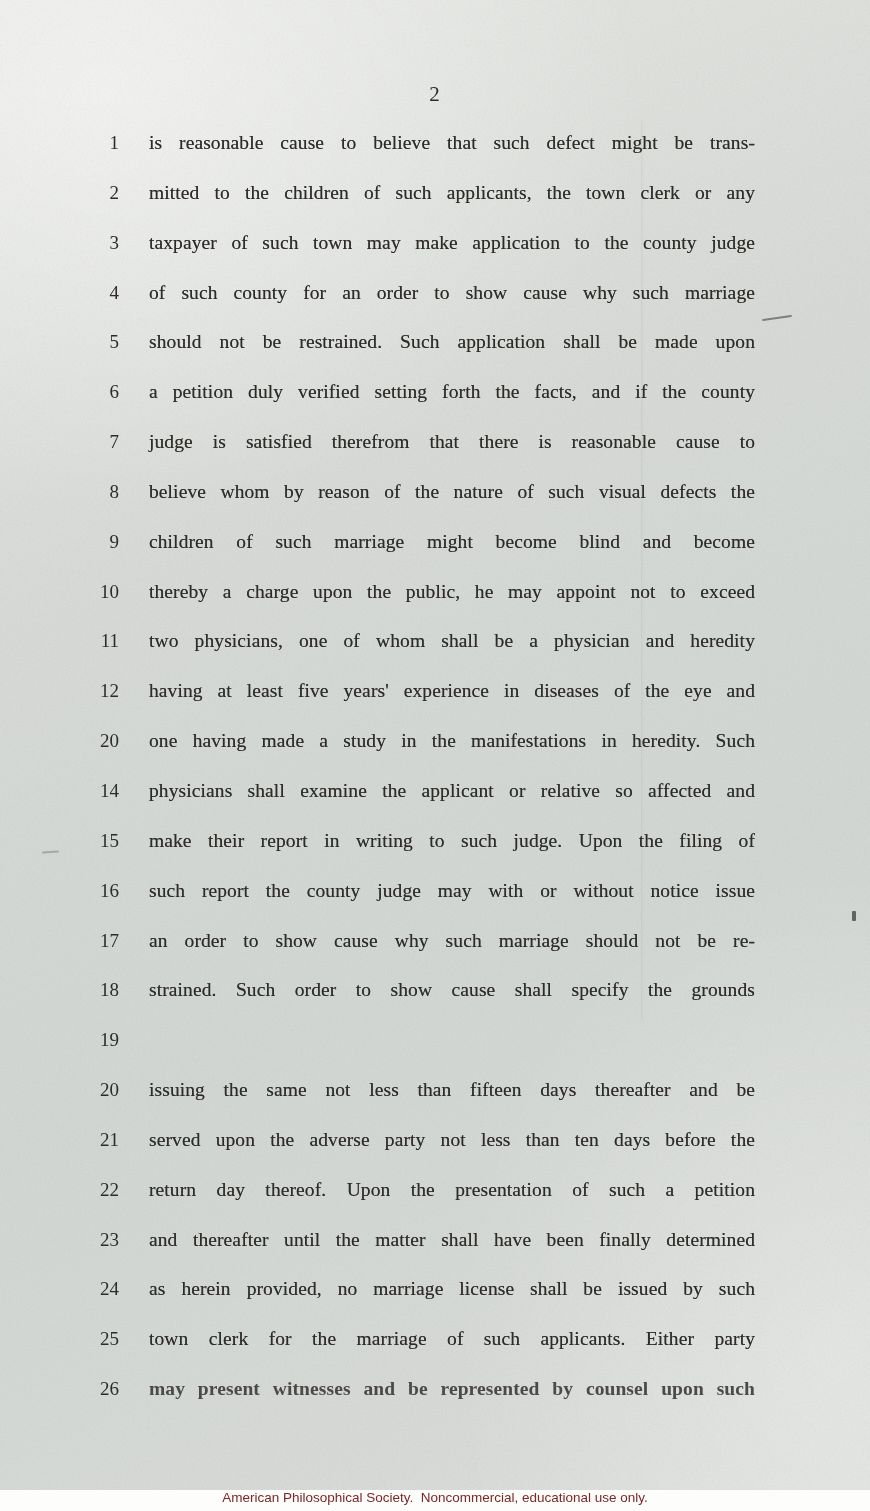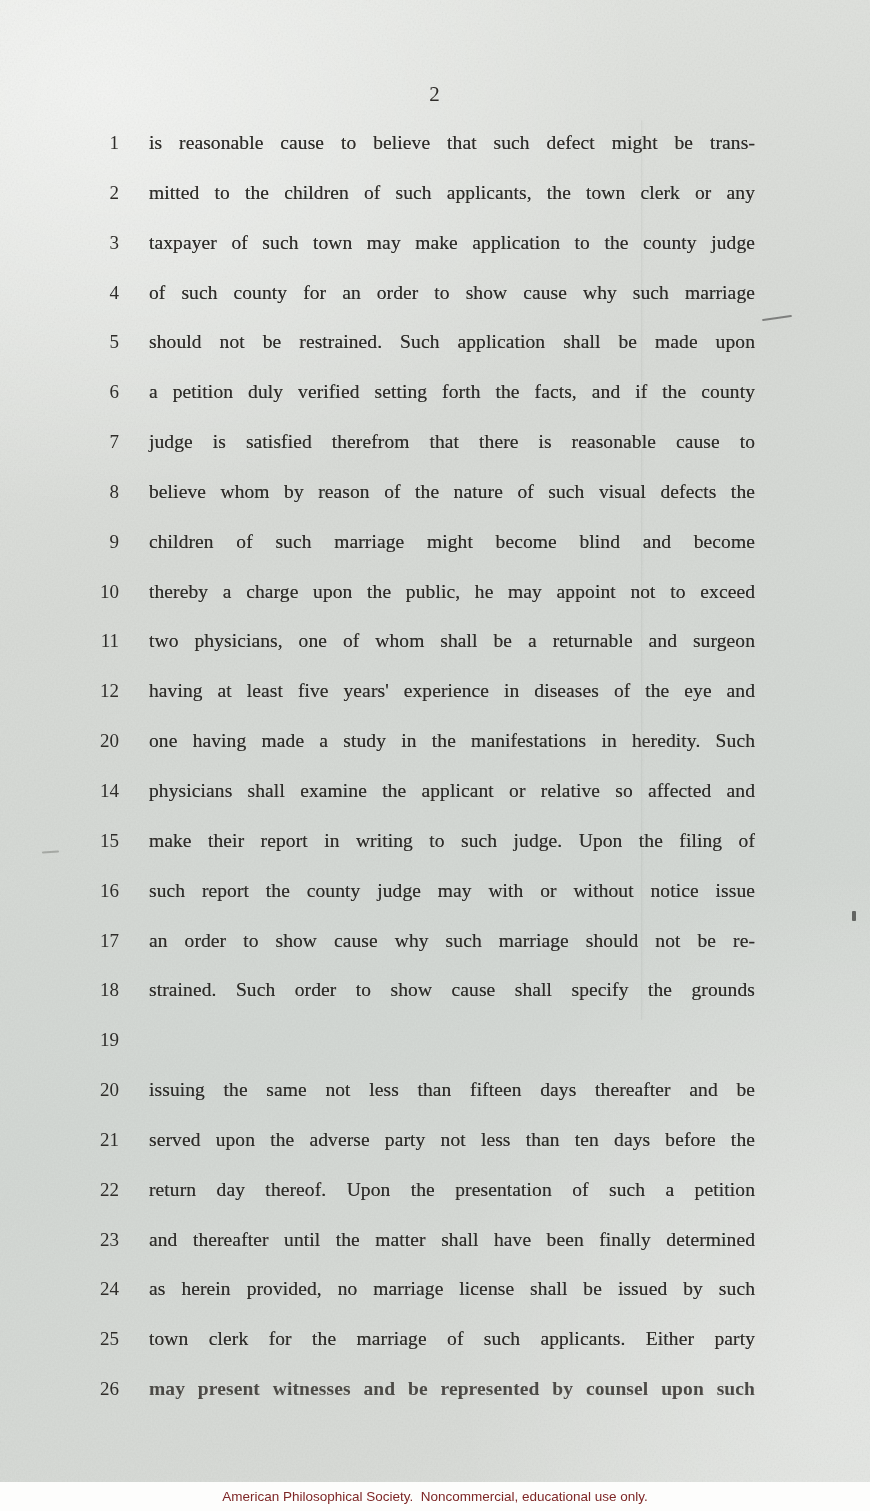--- a/index.html
+++ b/index.html
@@ -103,24 +103,23 @@
   }
   .mark-speck-right{
     top:911px;left:852px;width:4px;height:10px;
     background:rgba(40,40,38,0.65);
     border-radius:1px;
   }
 
   .footer-strip{
     position:absolute;
     bottom:0;left:0;
-    width:870px;height:29px;
+    width:870px;height:21px;
     background:var(--footer-bg);
     display:flex;
-    align-items:center;
     justify-content:center;
   }
   .footer-caption{
     font-family:"Liberation Sans","DejaVu Sans",sans-serif;
     font-size:13.5px;
     color:var(--caption);
     white-space:pre;
   }
 </style>
 </head>
@@ -186,21 +185,21 @@
       <span class="line-text">children of such marriage might become blind and become</span>
     </div>
 
     <div class="line-row">
       <span class="line-num">10</span>
       <span class="line-text">thereby a charge upon the public, he may appoint not to exceed</span>
     </div>
 
     <div class="line-row">
       <span class="line-num">11</span>
-      <span class="line-text">two physicians, one of whom shall be a returnable and surgeon</span>
+      <span class="line-text">two physicians, one of whom shall be a physician and heredity</span>
     </div>
 
     <div class="line-row">
       <span class="line-num">12</span>
       <span class="line-text">having at least five years' experience in diseases of the eye and</span>
     </div>
 
     <div class="line-row">
       <span class="line-num">20</span>
       <span class="line-text">one having made a study in the manifestations in heredity.  Such</span>

